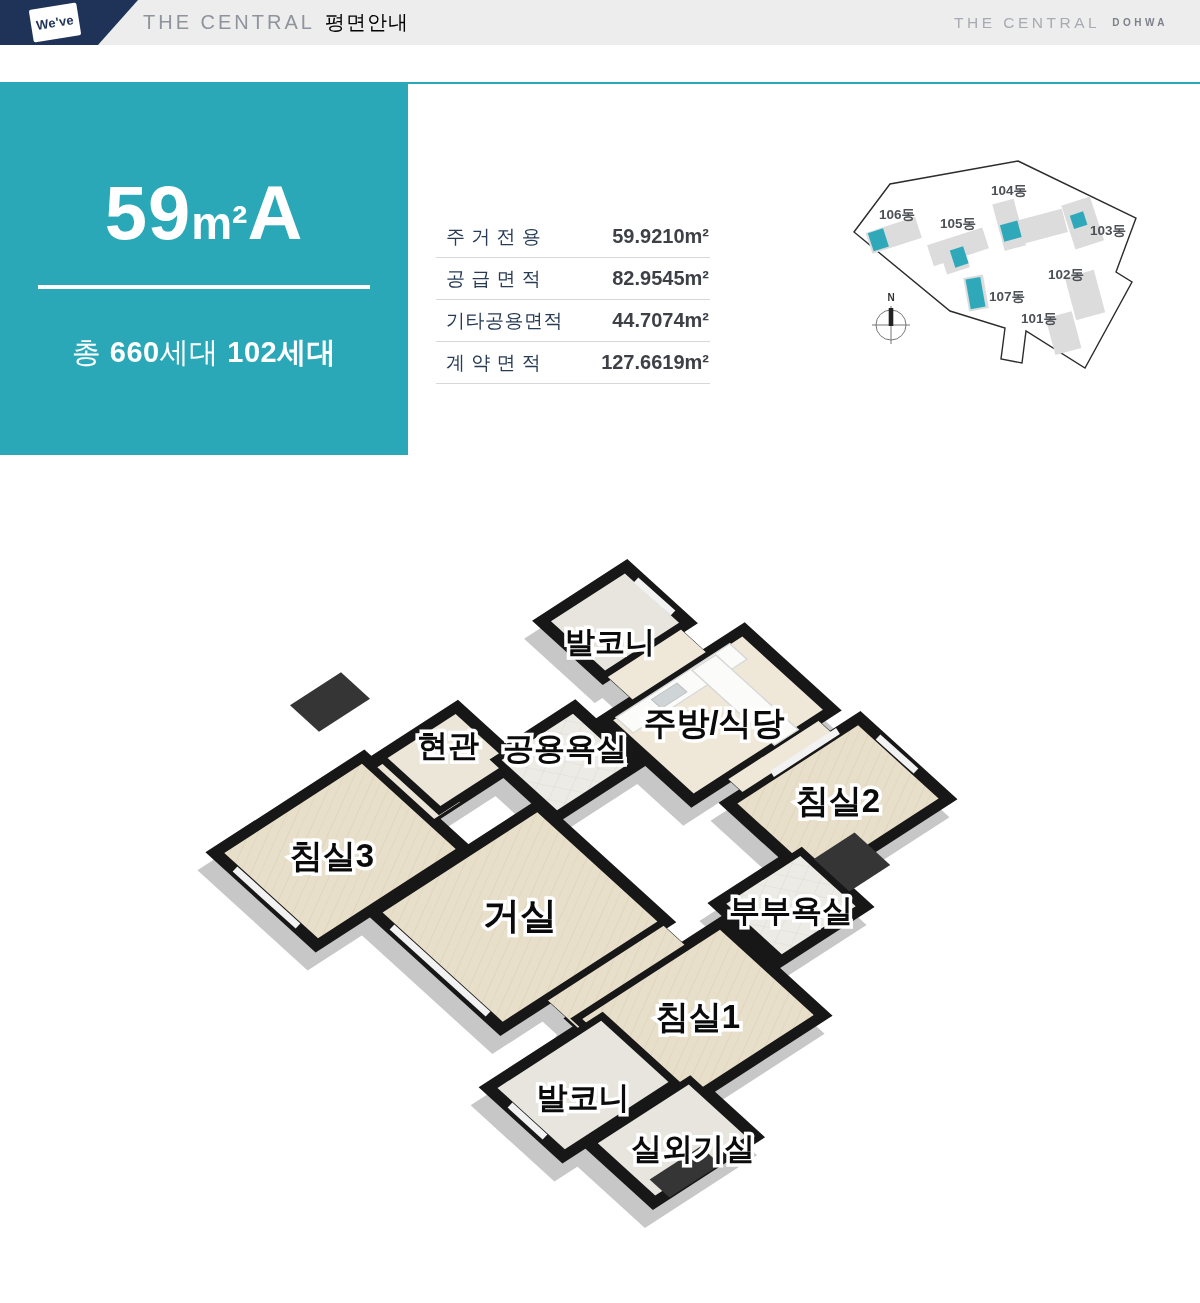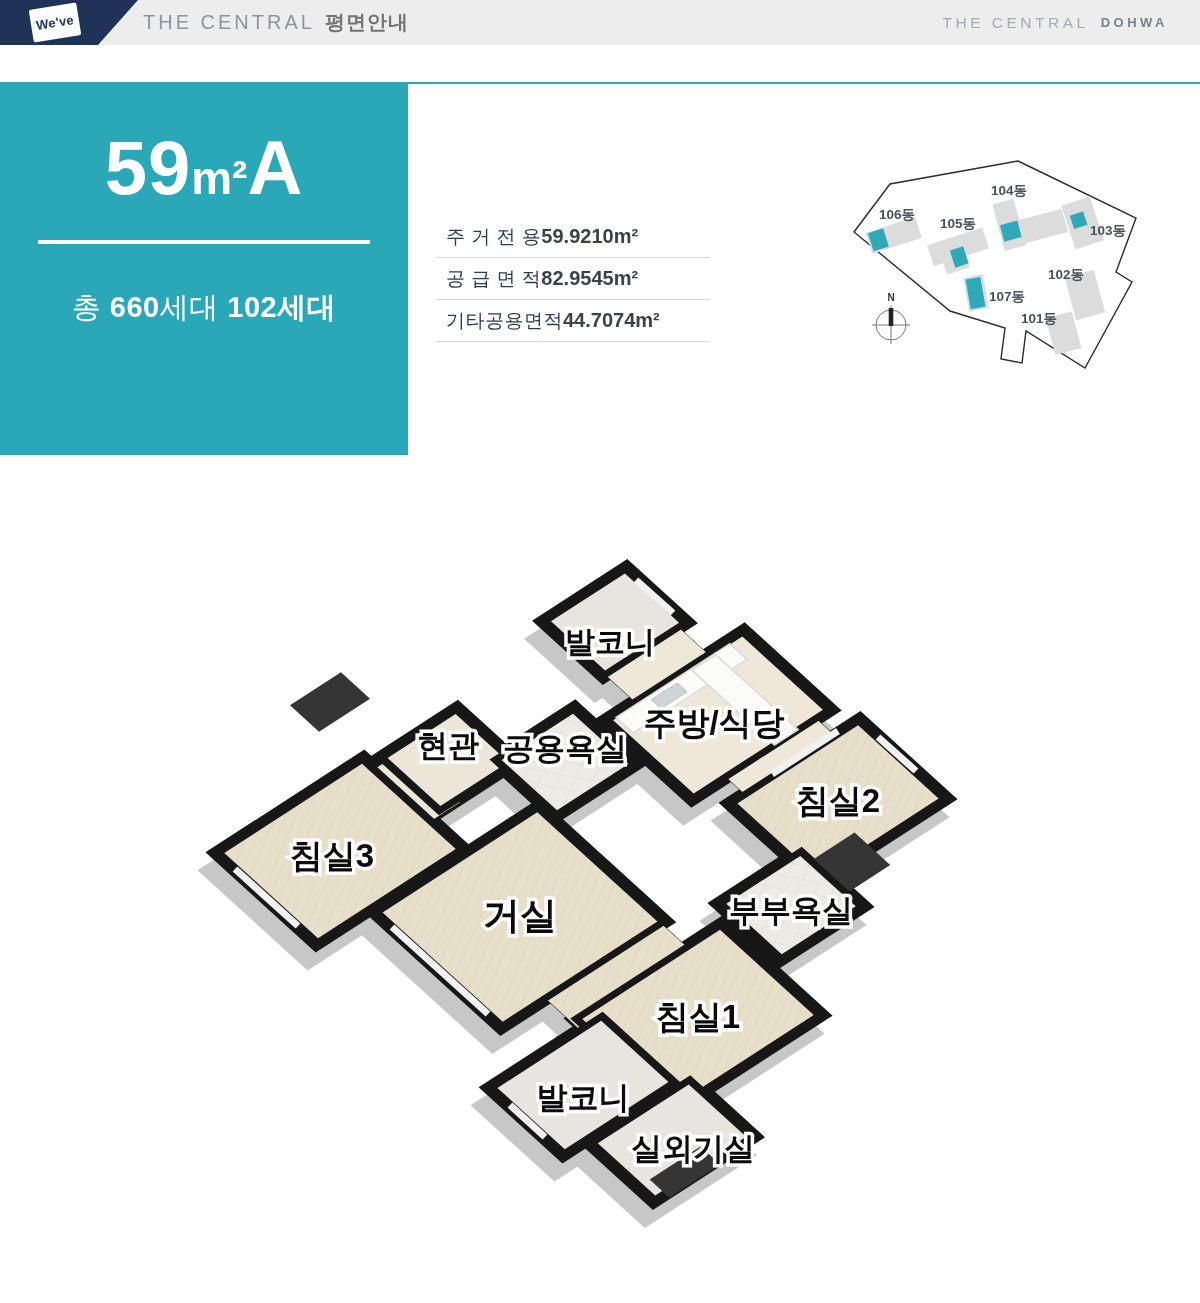--- a/index.html
+++ b/index.html
@@ -8,39 +8,39 @@
 
   
   .header{position:absolute;left:0;top:0;width:1200px;height:45px;background:#ededed;}
   .header-wedge{position:absolute;left:0;top:0;width:138px;height:45px;background:#1e3357;
         clip-path:polygon(0 0,100% 0,71% 100%,0 100%);}
   .logo-tile{position:absolute;left:31px;top:6px;width:48px;height:33px;background:#ffffff;
         border-radius:2px;transform:rotate(-9deg);display:flex;align-items:center;justify-content:center;}
   .logo-tile span{font-size:13px;font-weight:800;color:#1e3357;letter-spacing:.2px;}
   .doc-title{position:absolute;left:143px;top:0;height:45px;display:flex;align-items:center;gap:10px;white-space:nowrap;}
   .doc-title .en{font-size:20px;color:#8f949c;letter-spacing:3px;}
-  .doc-title .ko{font-size:20px;color:#737373;font-weight:700;letter-spacing:1px;text-align:right;}
+  .doc-title .ko{font-size:20px;color:#000000;font-weight:400;letter-spacing:1px;text-align:right;}
   .brand{position:absolute;right:32px;top:0;height:45px;display:flex;align-items:center;gap:12px;white-space:nowrap;}
   .brand .pre{font-size:15.5px;color:#a7abb1;letter-spacing:3.5px;}
-  .brand .name{font-size:13px;color:#7c818a;letter-spacing:3.5px;font-weight:800;}
+  .brand .name{font-size:10px;color:#7c818a;letter-spacing:3.5px;font-weight:800;}
 
   .top-rule{position:absolute;left:0;top:82px;width:1200px;height:2px;background:#2aa8b8;}
 
   
   .unit-card{position:absolute;left:0;top:82px;width:408px;height:373px;background:#2aa8b8;color:#fff;text-align:center;}
-  .unit-name{margin-top:48px;line-height:1;white-space:nowrap;}
+  .unit-name{margin-top:93px;line-height:1;white-space:nowrap;}
   .unit-name .num{font-size:76px;font-weight:800;letter-spacing:1px;}
   .unit-name .sup{font-size:46px;font-weight:800;}
   .unit-divider{width:332px;height:4px;background:#ffffff;margin:34px auto 0 auto;}
   .unit-sub{margin-top:44px;font-size:29px;font-weight:400;letter-spacing:.5px;white-space:nowrap;}
   .unit-sub b{font-weight:800;}
 
   
   .area-table{position:absolute;left:436px;top:216px;width:274px;}
-  .area-row{height:41px;display:flex;align-items:center;
+  .area-row{height:41px;display:flex;align-items:center;justify-content:space-between;
         border-bottom:1px solid #d8d8d8;}
   .area-row .lbl{font-size:19px;color:#273b55;font-weight:500;padding-left:10px;letter-spacing:.5px;white-space:nowrap;}
   .area-row .val{font-size:20px;color:#3d4147;font-weight:700;padding-right:1px;white-space:nowrap;}
 
   
   .site-plan{position:absolute;left:840px;top:148px;width:330px;height:255px;}
   .sp-boundary{fill:#ffffff;stroke:#2c2c2c;stroke-width:1.4;stroke-linejoin:miter;}
   .sp-bldg{fill:#dcdcdc;}
   .sp-unit{fill:#2fa9ba;}
   .sp-label{font-size:13.5px;font-weight:800;fill:#4c5156;text-anchor:middle;}
@@ -101,20 +101,24 @@
       <span class="lbl">주 거 전 용</span>
       <span class="val">59.9210m²</span>
     </div>
     <div class="area-row">
       <span class="lbl">공 급 면 적</span>
       <span class="val">82.9545m²</span>
     </div>
     <div class="area-row">
       <span class="lbl">기타공용면적</span>
       <span class="val">44.7074m²</span>
+    </div>
+    <div class="area-row">
+      <span class="lbl">계 약 면 적</span>
+      <span class="val">127.6619m²</span>
     </div>
   </div>
 
   <svg class="site-plan" viewBox="0 0 330 255">
     <path class="sp-boundary" d="M178,13 L296,70 L276,124 L292,134 L245,220 L186,183 L182,215 L161,211 L165,180 L110,163 L14,84 L50,36 Z"></path>
 
     <g transform="rotate(-18 55 88)">
       <rect class="sp-bldg" x="28" y="76" width="52" height="22"></rect>
       <rect class="sp-unit" x="30" y="77" width="16" height="19"></rect>
     </g>

